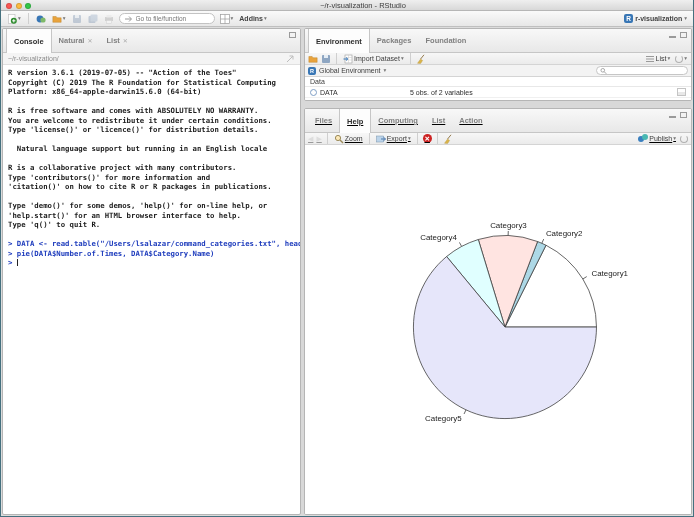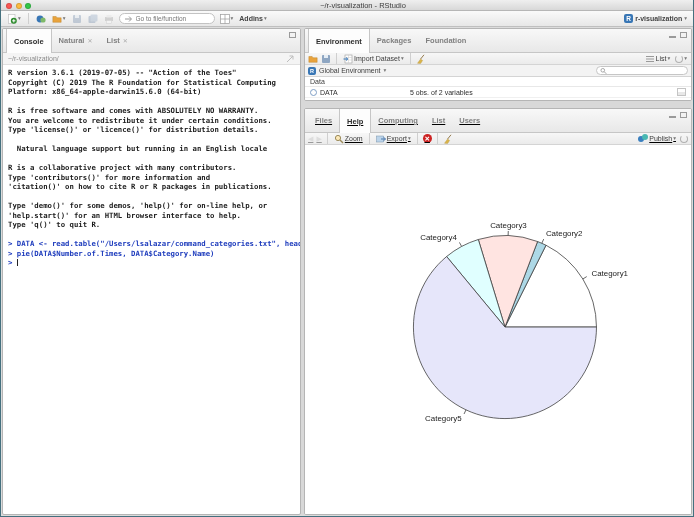--- a/index.html
+++ b/index.html
@@ -304,21 +304,21 @@
           <span class="tab active">
               <span>Help</span>
             </span>
           <span class="tab">
               <span>Computing</span>
             </span>
           <span class="tab">
               <span>List</span>
             </span>
           <span class="tab">
-              <span>Users</span>
+              <span>Action</span>
             </span>
           <span class="win-btns">
               <span class="wb min"></span>
               <span class="wb"></span>
             </span>
         </div>
         <div class="paneTools">
           <span class="navarrow dim">◀</span>
           <span class="navarrow dim">▶</span>
           <span class="sep"></span>

